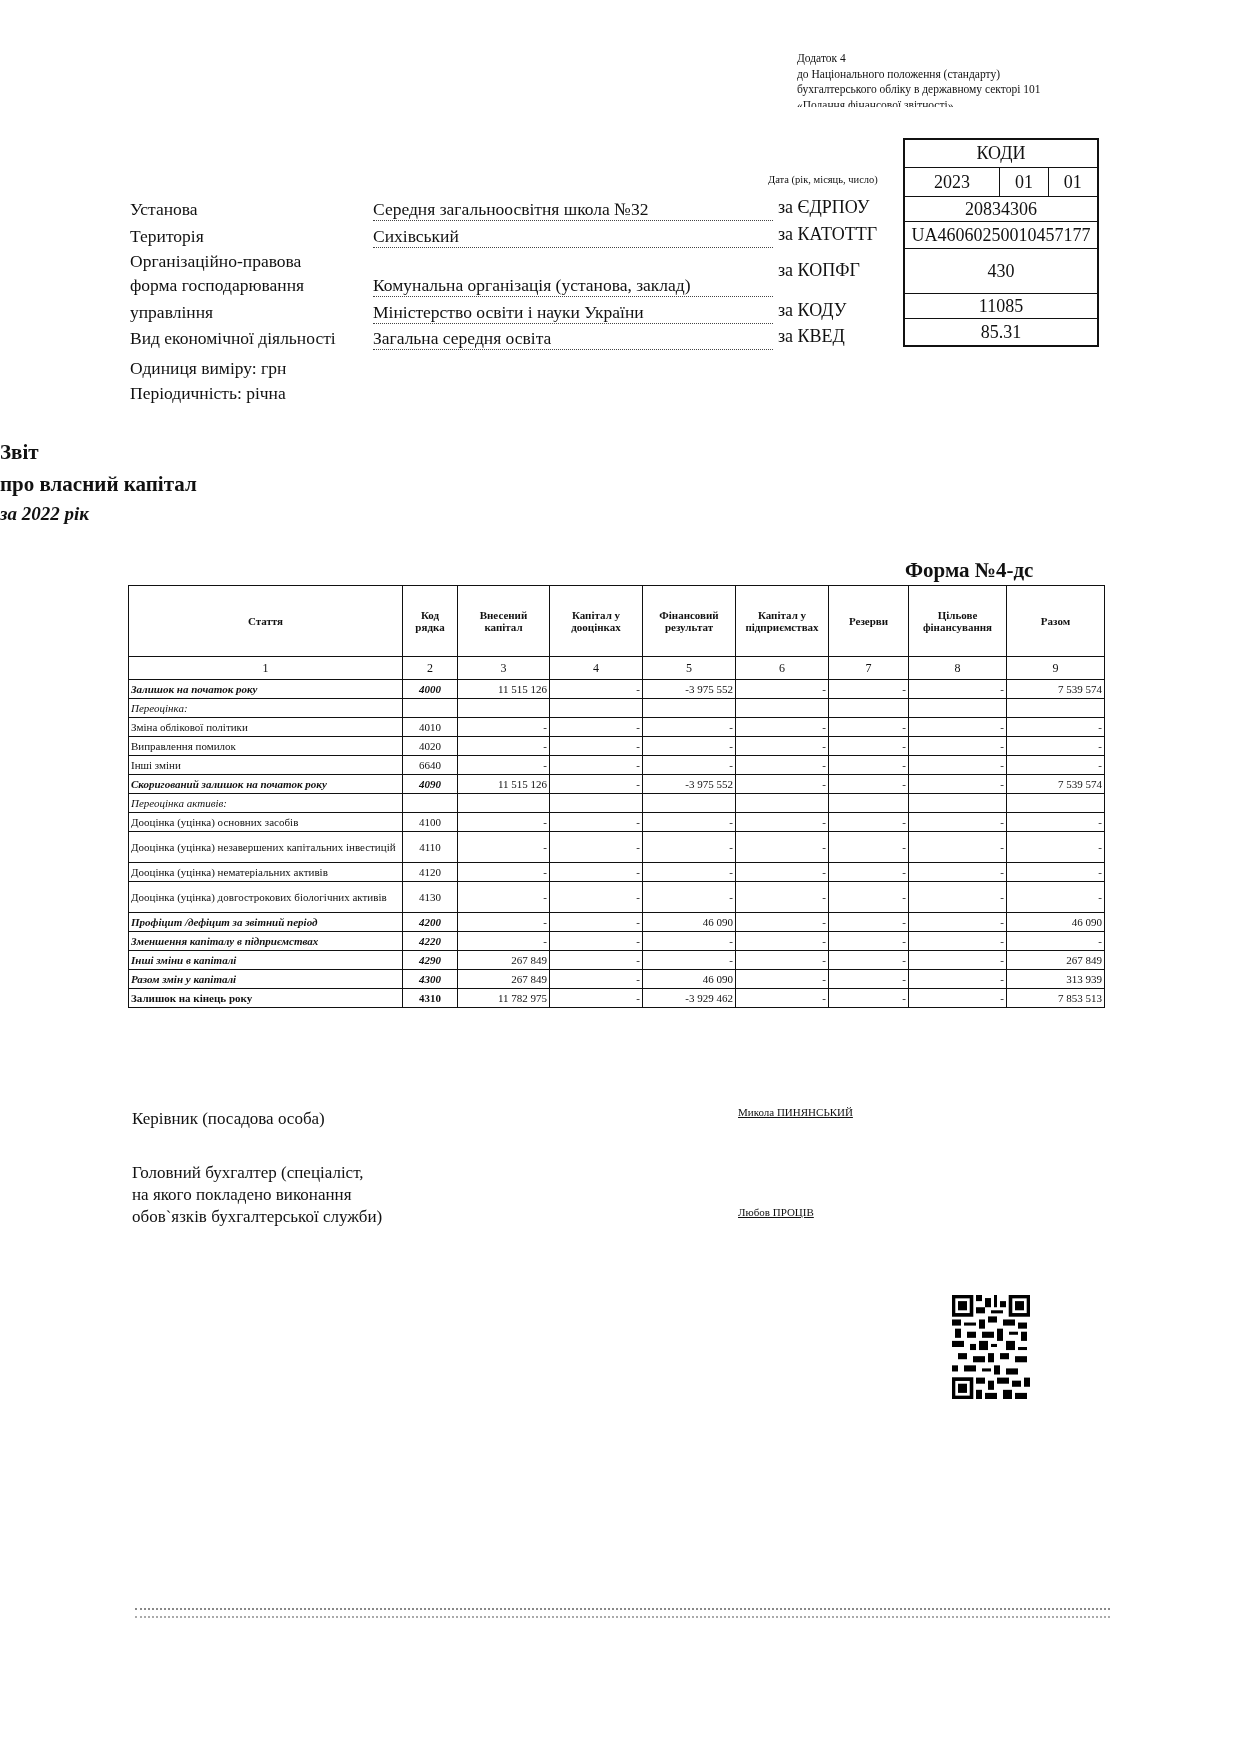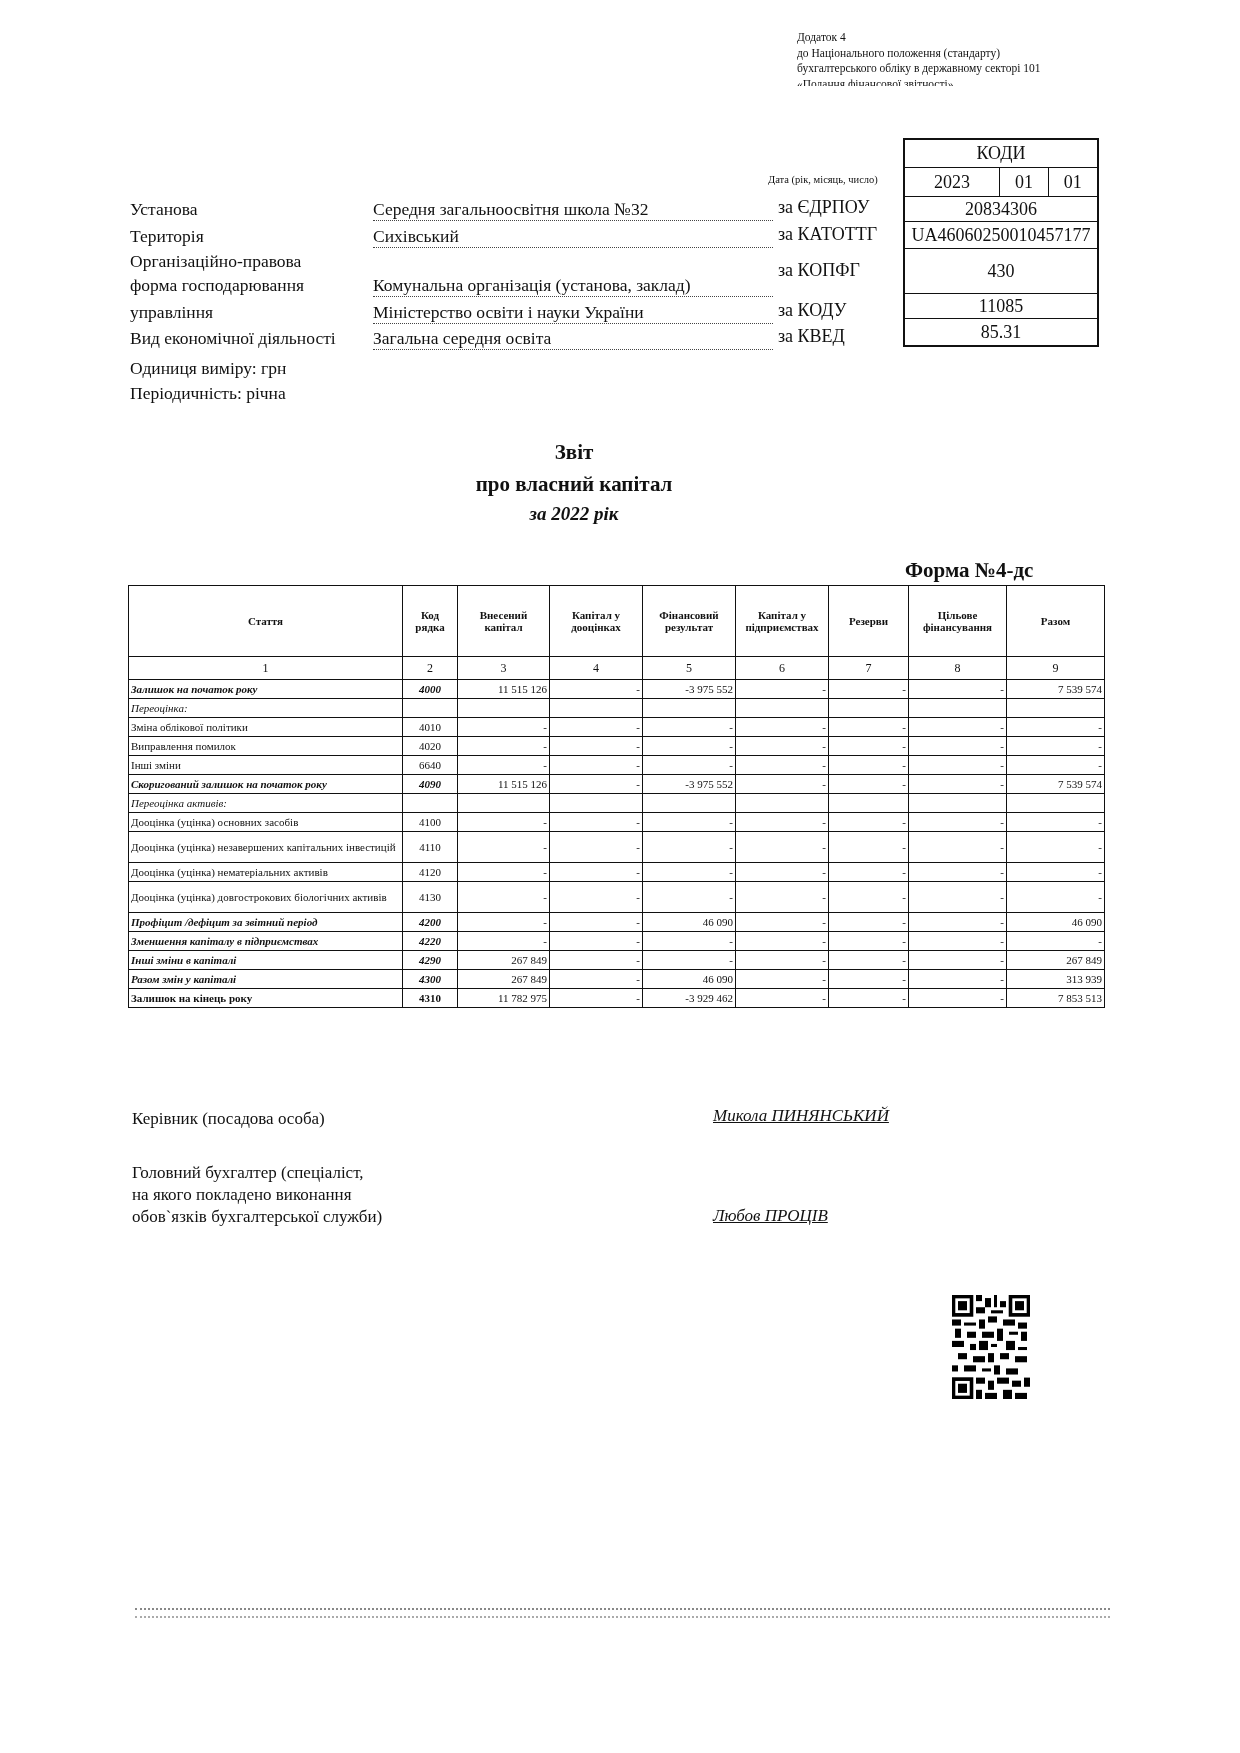--- a/index.html
+++ b/index.html
@@ -1,49 +1,49 @@
 <!DOCTYPE html>
 <html><head>
 <meta charset="utf-8">
 <style>
   html, body { margin:0; padding:0; background:#fff; }
   body { width:1240px; height:1753px; position:relative; overflow:hidden;
          font-family:"Liberation Serif", "DejaVu Serif", serif; color:#111; }
   .abs { position:absolute; }
-  .note { left:797px; top:30px; font-size:11.5px; line-height:15.5px; }
+  .note { left:797px; top:51px; font-size:11.5px; line-height:15.5px; }
   .note div { white-space:nowrap; }
   .note .cut { height:9px; overflow:hidden; }
 
   
   .codes { left:903px; top:138px; width:196px; border:2px solid #111; border-collapse:collapse; }
   .codes td { border:1.5px solid #111; text-align:center; font-size:18px; padding:0; height:28px; }
   .date-label { left:768px; top:174px; font-size:10.5px; }
   .za { left:778px; font-size:18px; }
 
   .lbl { left:130px; font-size:17.5px; }
   .val { left:373px; width:400px; font-size:17.5px; border-bottom:1px dotted #444; }
 
-  .title { left:0; width:1148px; text-align:center; font-weight:bold; }
+  .title { left:0; width:1148px; text-align:left; font-weight:bold; }
   .forma { left:905px; top:558px; font-size:21px; font-weight:bold; }
 
   table.main { position:absolute; left:128px; top:585px; width:976px; border-collapse:collapse;
                font-size:11px; table-layout:fixed; }
   table.main td, table.main th { border:1.5px solid #111; padding:0 2px; }
   table.main th { font-weight:bold; font-size:11px; height:70px; text-align:center; }
   table.main tr.num td { text-align:center; height:22px; font-size:12px; }
   table.main td { height:18px; }
   table.main td.code { text-align:center; }
   table.main td.v { text-align:right; }
   table.main tr.bi td.name, table.main tr.bi td.code { font-weight:bold; font-style:italic; }
   table.main tr.it td.name { font-style:italic; }
   table.main tr.b td.name, table.main tr.b td.code { font-weight:bold; }
   table.main tr.tall td { height:30px; line-height:13px; }
 
   .sig { left:132px; font-size:17px; line-height:22px; }
-  .signame { left:713px; font-size:17px; font-style:italic; text-decoration:underline; }
+  .signame { left:738px; font-size:11px; text-decoration:underline; }
 
   .qr { left:952px; top:1295px; width:78px; height:104px; }
   .footer-line { left:135px; top:1608px; width:975px; height:6px;
                  border-top:2px dotted #888; border-bottom:2px dotted #aaa; }
 </style>
 </head>
 <body>
 
 <div class="abs note">
   <div>Додаток 4</div>

